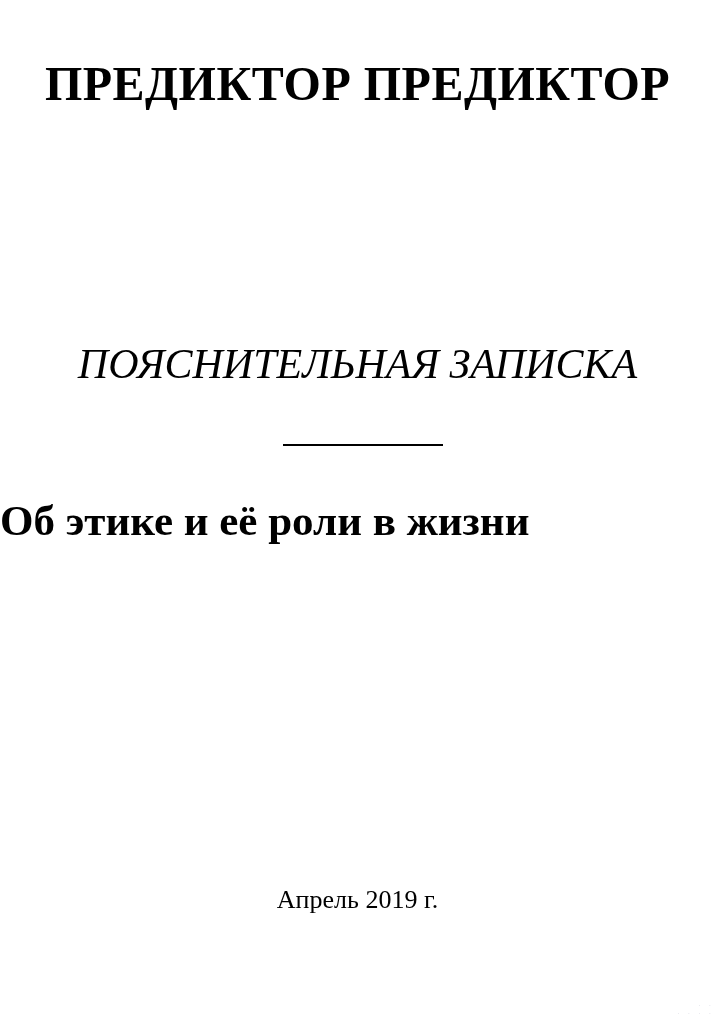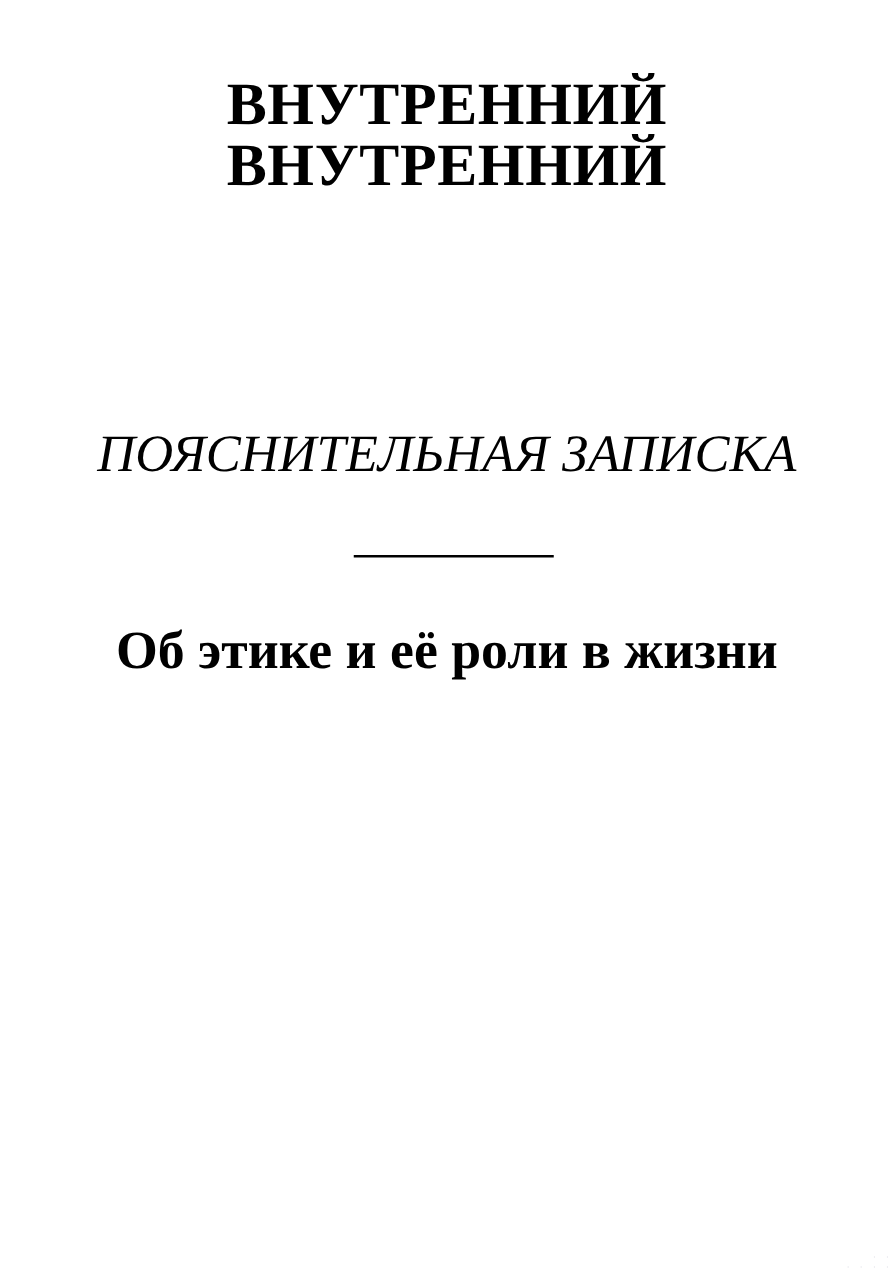--- a/index.html
+++ b/index.html
@@ -47,21 +47,21 @@
     height: 0;
     border: none;
     border-top: 2px solid #000000;
     margin: 0;
   }
   .doc-title {
     position: absolute;
     top: 499px;
     left: 0;
     width: 100%;
-    text-align: center;
+    text-align: left;
     font-size: 43px;
     font-weight: bold;
     line-height: 1;
   }
   .pub-date {
     position: absolute;
     top: 887px;
     left: 0;
     width: 100%;
     text-align: center;
@@ -81,28 +81,29 @@
     letter-spacing: 3px;
     user-select: none;
   }
 </style>
 </head>
 <body>
 
 <div class="page">
 
   <div class="publisher">
-    <div>ВНУТРЕННИЙ ВНУТРЕННИЙ</div>
+    <div>ПРЕДИКТОР ПРЕДИКТОР</div>
   </div>
 
   <div class="doc-type">ПОЯСНИТЕЛЬНАЯ ЗАПИСКА</div>
 
   <hr class="divider">
 
   <div class="doc-title">Об этике и её роли в жизни</div>
 
+  <div class="pub-date">Апрель 2019 г.</div>
 
   <div class="scan-artifact">
     <div>· ·</div>
     <div>· · · ·</div>
   </div>
 
 </div>
 
 </body></html>

